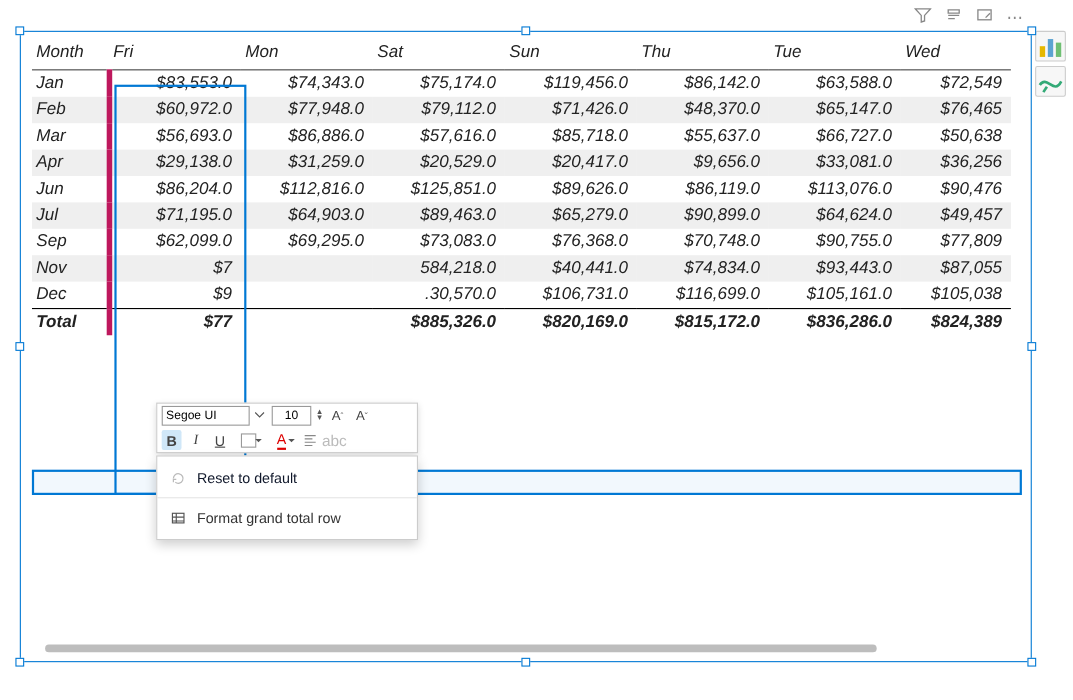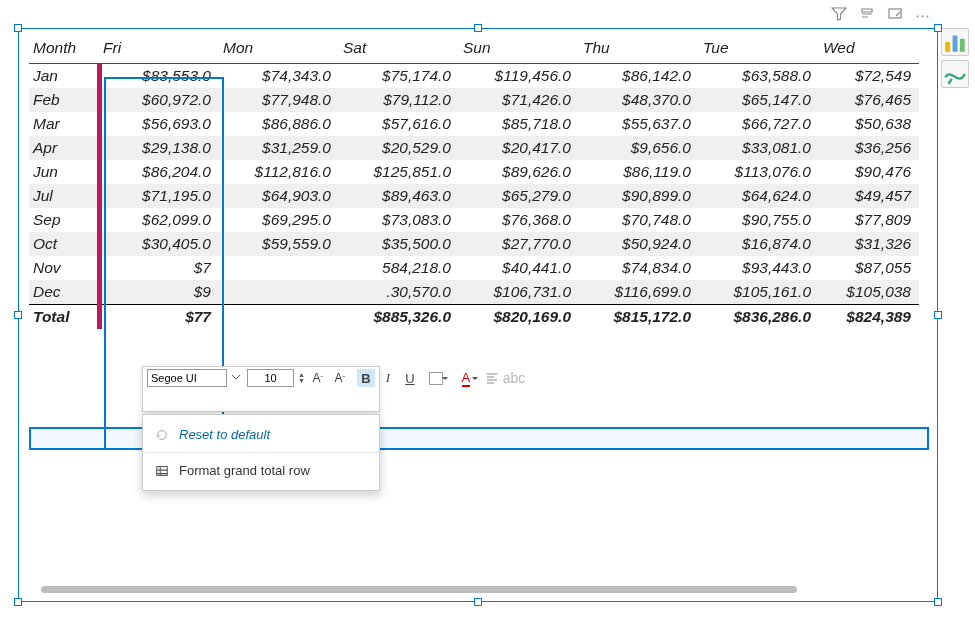--- a/index.html
+++ b/index.html
@@ -115,32 +115,33 @@
   }
 
   .mini-toolbar {
     position: absolute;
     top: 366px; left: 142px;
     width: 238px; height: 46px;
     background: #fff;
     border: 1px solid #ccc;
     box-shadow: 0 2px 6px rgba(0,0,0,0.15);
     display: flex;
+    flex-direction: column;
     font-size: 12px;
   }
   .mt-row {
     display: flex; align-items: center; gap: 4px;
     padding: 2px 4px;
     height: 22px;
   }
   .mt-row input.font {
     width: 80px; height: 18px; font-size: 11px; border: 1px solid #999; padding: 1px 3px;
   }
   .mt-row input.size {
-    width: 47px; height: 18px; font-size: 11px; border: 1px solid #999; text-align: center;
+    width: 36px; height: 18px; font-size: 11px; border: 1px solid #999; text-align: center;
   }
   .spin { display:flex; flex-direction:column; line-height:6px; font-size:7px; color:#555;}
   .mt-btn {
     width: 18px; height: 18px;
     display: flex; align-items: center; justify-content: center;
     font-size: 13px; color: #444;
   }
   .mt-btn.sel { background: #d0e7f8; border-radius:2px;}
   .mt-btn.bold { font-weight: 900; }
   .mt-btn.italic { font-style: italic; font-family: 'Times New Roman', serif;}
@@ -162,21 +163,21 @@
     border: 1px solid #ccc;
     box-shadow: 0 4px 10px rgba(0,0,0,0.2);
     font-size: 13px;
     padding: 6px 0;
   }
   .cm-item {
     display: flex; align-items: center; gap: 10px;
     padding: 6px 12px;
     color: #333;
   }
-  .cm-item.disabled { color: #0369a1; font-style: italic; }
+  .cm-item.disabled { color: #0f172a; }
   .cm-item svg { width: 14px; height: 14px; flex: 0 0 14px; }
   .cm-sep { height:1px; background:#e5e5e5; margin:4px 0;}
 </style>
 </head>
 <body>
 
 <div class="top-icons">
   <span><svg viewBox="0 0 16 16" stroke="#888" fill="none" stroke-width="1.2">
         <path d="M1 2h14l-5.5 6v5l-3 1v-6z"></path>
       </svg></span>
@@ -303,30 +304,20 @@
           </tr>
           <tr>
             <td class="rowhead">Sep</td>
             <td>$62,099.0</td>
             <td>$69,295.0</td>
             <td>$73,083.0</td>
             <td>$76,368.0</td>
             <td>$70,748.0</td>
             <td>$90,755.0</td>
             <td>$77,809</td>
-          </tr>
-          <tr>
-            <td class="rowhead">Oct</td>
-            <td>$30,405.0</td>
-            <td>$59,559.0</td>
-            <td>$35,500.0</td>
-            <td>$27,770.0</td>
-            <td>$50,924.0</td>
-            <td>$16,874.0</td>
-            <td>$31,326</td>
           </tr>
           <tr>
             <td class="rowhead">Nov</td>
             <td>$7</td>
             <td></td>
             <td>584,218.0</td>
             <td>$40,441.0</td>
             <td>$74,834.0</td>
             <td>$93,443.0</td>
             <td>$87,055</td>

